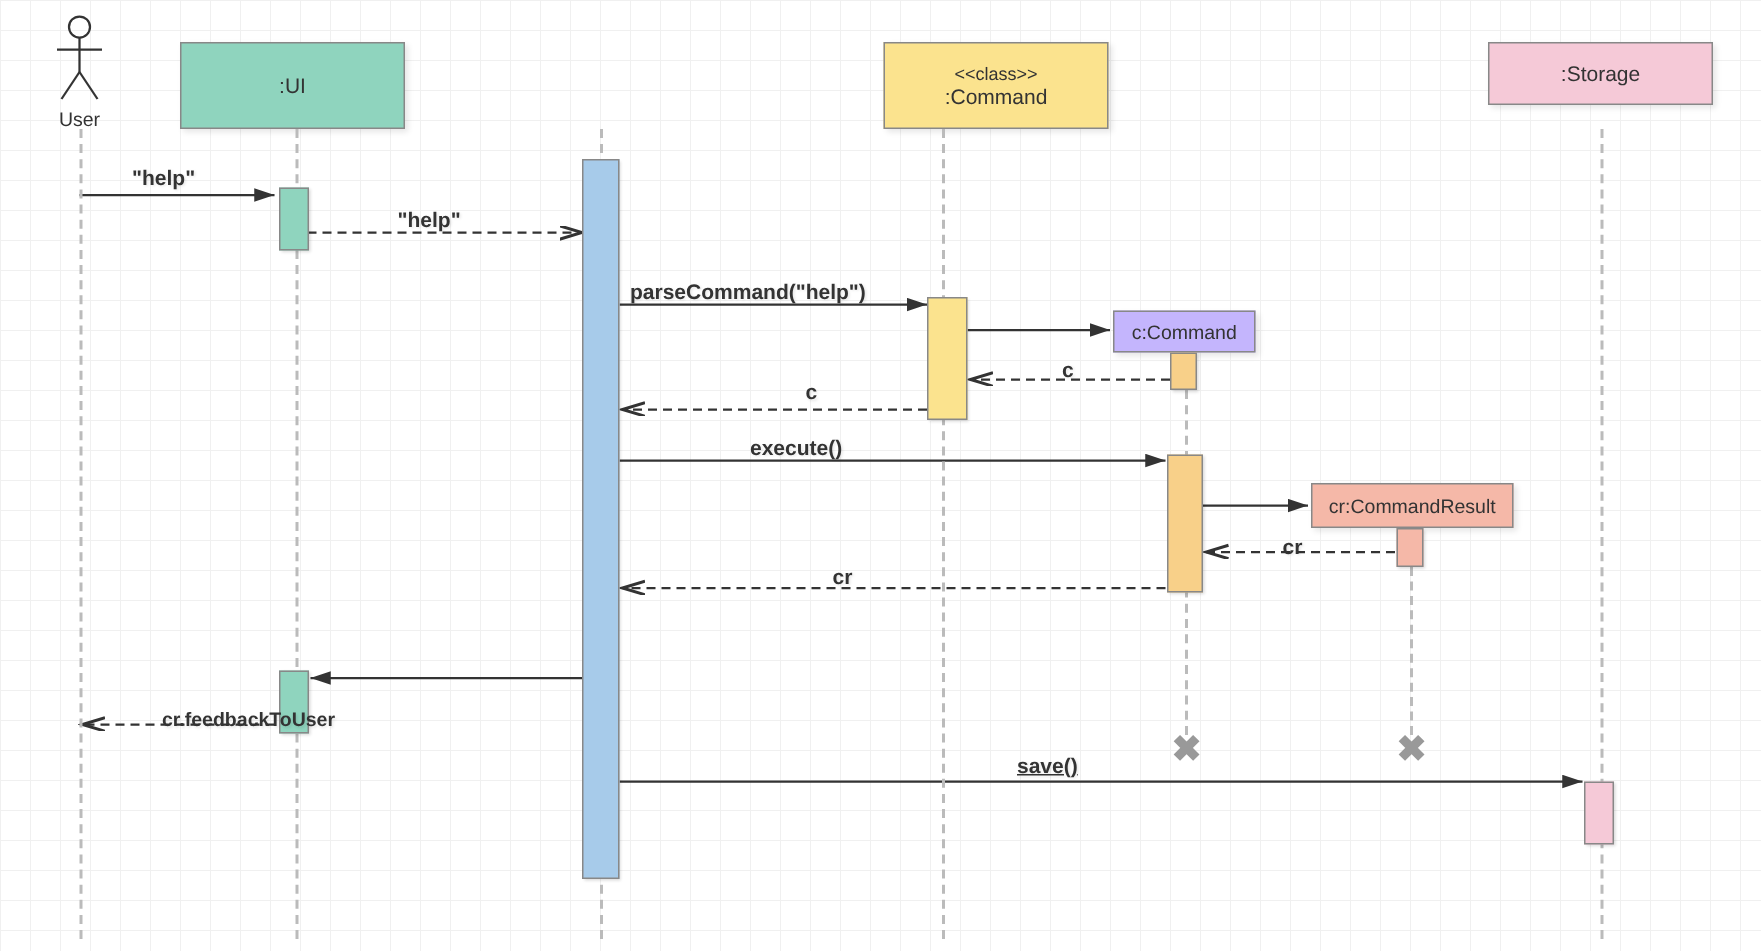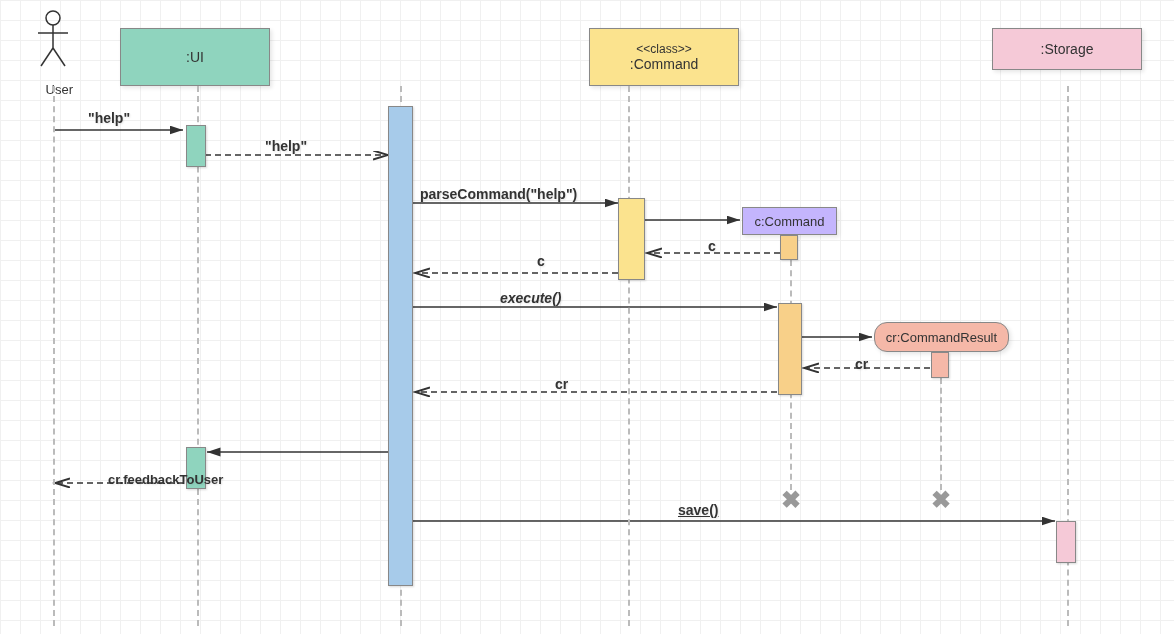--- a/index.html
+++ b/index.html
@@ -13,40 +13,40 @@
     width: 1174px;
     height: 634px;
     position: relative;
     overflow: hidden;
   }
   .container { position: relative; width: 100%; height: 100%; }
 
   
   .actor { position: absolute; text-align: center; }
   .actor svg { display: block; margin: 0 auto; }
-  .actor-label { font-size: 13px; color: #333; margin-top: 14px; text-align: right; }
+  .actor-label { font-size: 13px; color: #333; margin-top: 4px; }
 
   
   .head {
     position: absolute;
     border: 1px solid #888;
     display: flex;
     flex-direction: column;
     align-items: center;
     justify-content: center;
     font-size: 14px;
     color: #333;
     box-shadow: 2px 2px 4px rgba(0,0,0,0.1);
   }
   .head-ui { background: #8fd4be; }
   .head-atas { background: #a7cbea; }
   .head-parser { background: #fbe38e; }
   .head-storage { background: #f5c9d7; }
   .head-command { background: #c4b5fd; font-size: 13px; }
-  .head-cr { background: #f5b8a8; font-size: 13px; border-radius: 13px; }
+  .head-cr { background: #f5b8a8; font-size: 13px; }
   .stereo { font-size: 12px; }
 
   
   .lifeline {
     position: absolute;
     border-left: 2px dashed #bbb;
     width: 0;
   }
 
   
@@ -169,19 +169,19 @@
   <div class="act act-storage" style="left:1056px;top:521px;width:20px;height:42px;"></div>
 
   <div class="destroy" style="left:791px;top:500px;">✖</div>
   <div class="destroy" style="left:941px;top:500px;">✖</div>
 
   <div class="msg" style="left:88px;top:110px;">"help"</div>
   <div class="msg" style="left:265px;top:138px;">"help"</div>
   <div class="msg" style="left:420px;top:186px;">parseCommand("help")</div>
   <div class="msg" style="left:708px;top:238px;">c</div>
   <div class="msg" style="left:537px;top:253px;">c</div>
-  <div class="msg" style="left:500px;top:290px;font-style:italic;">execute()</div>
+  <div class="msg" style="left:500px;top:290px;">execute()</div>
   <div class="msg" style="left:855px;top:356px;">cr</div>
   <div class="msg" style="left:555px;top:376px;">cr</div>
   <div class="msg" style="left:60px;top:472px;font-size:13px;padding-left:48px;">cr.feedbackToUser</div>
   <div class="msg" style="left:678px;top:502px;text-decoration:underline;">save()</div>
 
 </div>
 
 </body></html>

